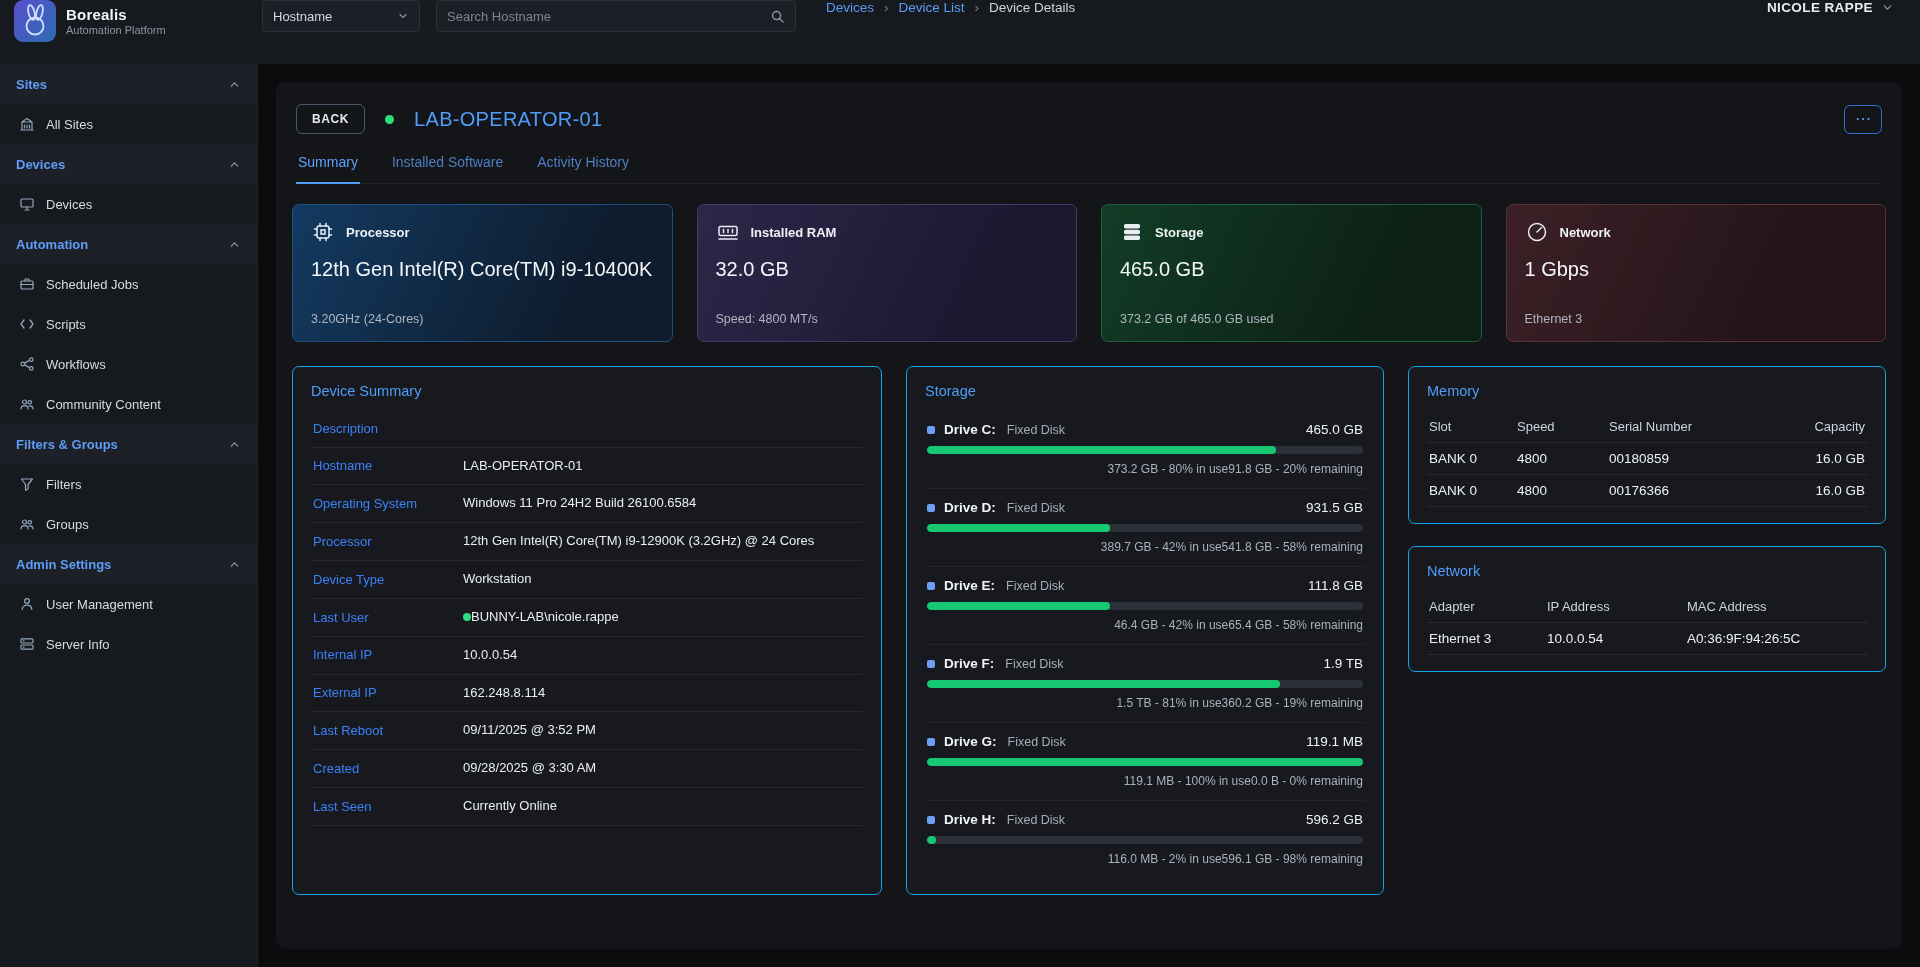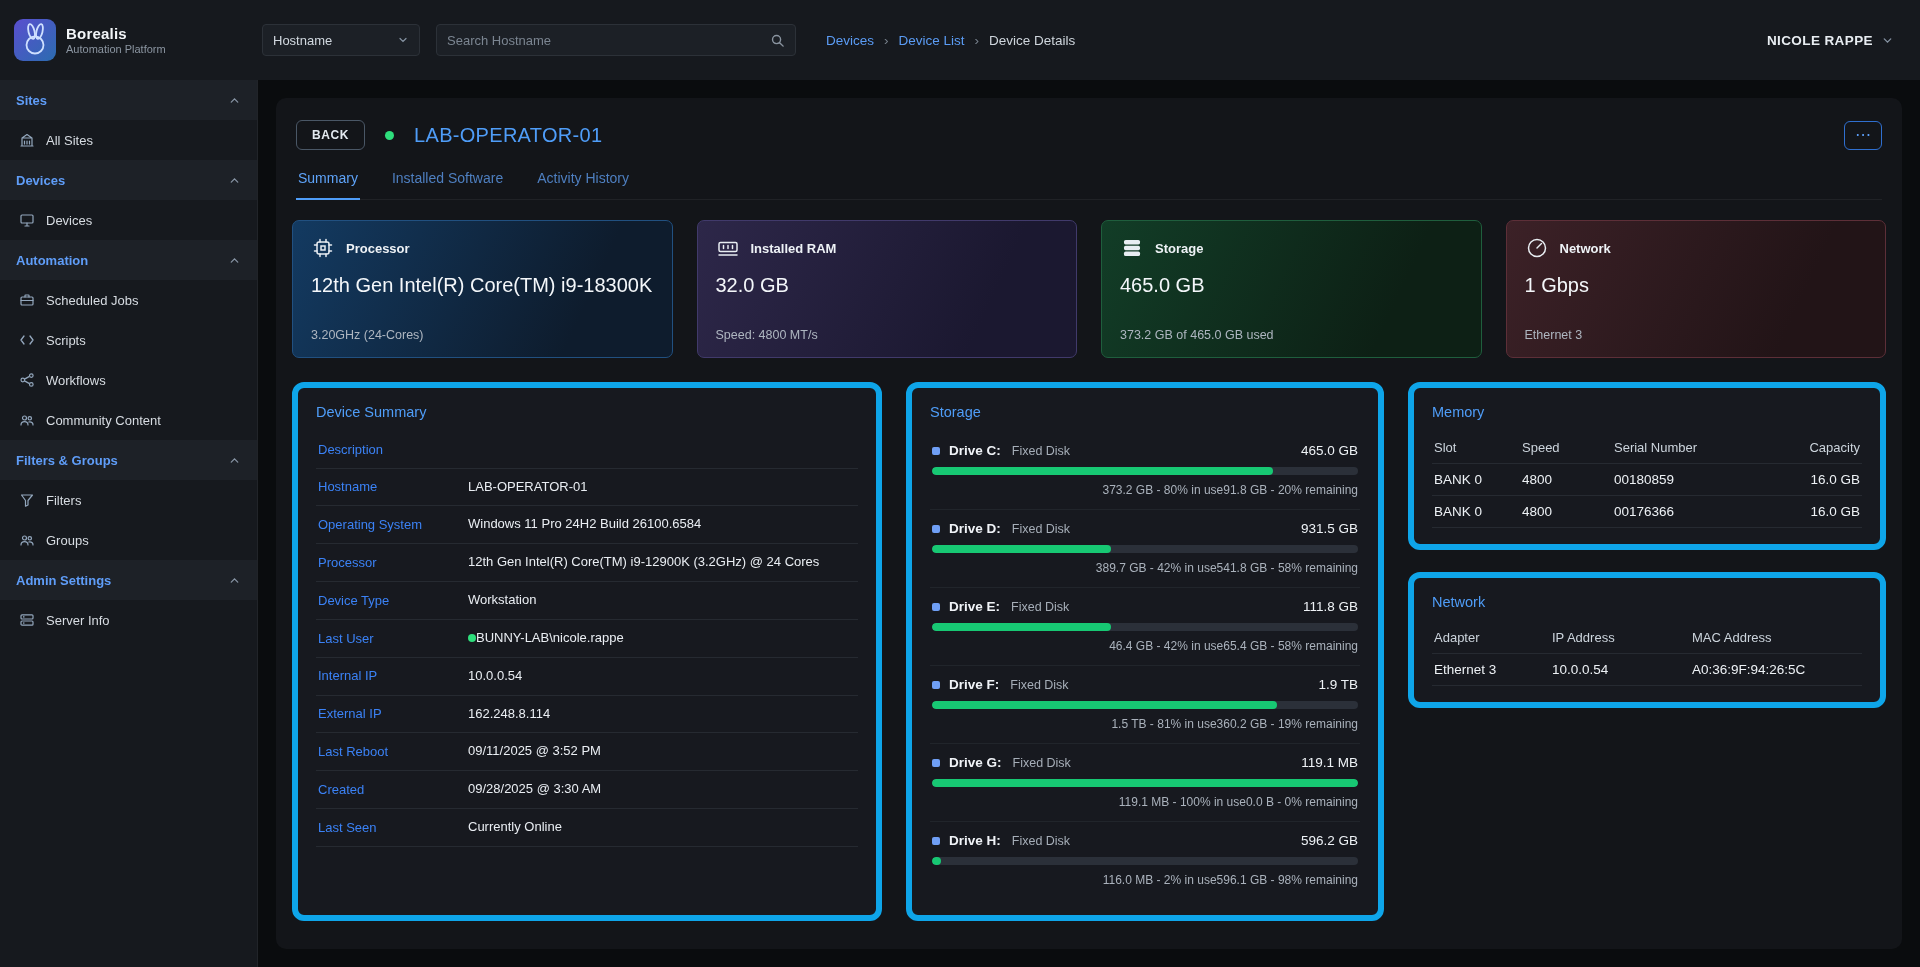--- a/index.html
+++ b/index.html
@@ -4,21 +4,21 @@
 <style>
   * { box-sizing: border-box; margin: 0; padding: 0; }
   html,body { width:1920px; height:967px; overflow:hidden; }
   body {
     font-family: "Liberation Sans", "DejaVu Sans", sans-serif;
     background:#0a0c0e; color:#e6eaef; font-size:13px;
   }
   .app { display:flex; flex-direction:column; height:100%; }
 
   
-  .topbar { height:80px; flex-shrink:0; background:#16191e; display:flex; align-items:center; }
+  .topbar { height:64px; flex-shrink:0; background:#16191e; display:flex; align-items:flex-start; }
   .brand { width:258px; flex-shrink:0; display:flex; align-items:center; gap:10px; padding:0 14px; }
   .logo-wrap { width:42px; height:42px; flex-shrink:0; }
   .brand-name { font-size:15px; font-weight:bold; color:#f2f5f8; letter-spacing:.2px; }
   .brand-sub { font-size:11px; color:#8b95a1; margin-top:1px; }
   .tb-select {
     width:158px; height:32px; background:#1c2026; border:1px solid #2c3138; border-radius:4px;
     display:flex; align-items:center; justify-content:space-between; padding:0 10px; color:#d2d9e0;
     cursor:pointer; margin-left:4px;
   }
   .tb-search {
@@ -82,21 +82,21 @@
   .stat-card.theme-green  { background:linear-gradient(115deg,#123d27 0%,#0d2015 75%); border:1px solid #1f5e3d; }
   .stat-card.theme-red    { background:linear-gradient(115deg,#3c2127 0%,#221417 75%); border:1px solid #5d2f38; }
   .sc-top { display:flex; align-items:center; gap:11px; color:#eef2f6; }
   .sc-icon { display:flex; color:#e8edf2; }
   .sc-title { font-size:13px; font-weight:bold; }
   .sc-value { font-size:20px; color:#f4f7fa; margin-top:14px; }
   .sc-footer { margin-top:auto; font-size:12.5px; color:#aeb6c0; }
 
   
   .panels { display:grid; grid-template-columns:590px 1fr 478px; gap:24px; margin-top:24px; align-items:stretch; }
-  .panel { background:#17191f; border:6px solid #0ea5e9; border-radius:12px; padding:16px 18px; }
+  .panel { background:#17191f; border:1px solid #0ea5e9; border-radius:7px; padding:16px 18px; }
   .panel-title { color:#4f9df8; font-size:14.5px; margin-bottom:12px; font-weight:normal; }
 
   
   .ds-row { display:grid; grid-template-columns:150px 1fr; align-items:center;
     padding:9px 2px; border-bottom:1px solid #262a31; min-height:36px; }
   .ds-label { color:#3b82f6; line-height:1.35; }
   .ds-value { color:#eaeef3; line-height:1.45; }
   .desc-input {
     width:222px; height:36px; background:transparent; border:1px solid #434b57; border-radius:5px;
     color:#eef2f6; padding:0 12px; font-size:13.5px; outline:none; font-family:"Liberation Sans",sans-serif;
@@ -309,20 +309,29 @@
       <div class="side-header">
         <span class="side-header-label">Admin Settings</span>
         <span class="chev">
             <svg width="13" height="13" viewBox="0 0 16 16" fill="none" stroke="currentColor" stroke-width="1.6" stroke-linecap="round">
               <path d="M4 10l4-4 4 4"></path>
             </svg>
           </span>
       </div>
       <div class="side-item">
         <span class="s-icon">
+          <svg width="16" height="16" viewBox="0 0 16 16" fill="none" stroke="currentColor" stroke-width="1.2" stroke-linecap="round">
+              <circle cx="8" cy="5" r="2.4"></circle>
+              <path d="M3.2 13.5c0-2.7 2.1-4.3 4.8-4.3s4.8 1.6 4.8 4.3"></path>
+            </svg>
+        </span>
+        <span>User Management</span>
+      </div>
+      <div class="side-item">
+        <span class="s-icon">
           <svg width="16" height="16" viewBox="0 0 16 16" fill="none" stroke="currentColor" stroke-width="1.2">
               <rect x="2" y="2.8" width="12" height="4.2" rx="1"></rect>
               <rect x="2" y="9" width="12" height="4.2" rx="1"></rect>
               <circle cx="4.8" cy="4.9" r=".8" fill="currentColor" stroke="none"></circle>
               <circle cx="4.8" cy="11.1" r=".8" fill="currentColor" stroke="none"></circle>
             </svg>
         </span>
         <span>Server Info</span>
       </div>
     </aside>
@@ -348,21 +357,21 @@
             <div class="sc-top">
               <span class="sc-icon">
                 <svg width="24" height="24" viewBox="0 0 24 24" fill="none" stroke="currentColor" stroke-width="1.5" stroke-linecap="round">
                     <rect x="6" y="6" width="12" height="12" rx="2"></rect>
                     <rect x="10" y="10" width="4" height="4"></rect>
                     <path d="M9 6V3.5M15 6V3.5M9 20.5V18M15 20.5V18M6 9H3.5M6 15H3.5M20.5 9H18M20.5 15H18"></path>
                   </svg>
               </span>
               <span class="sc-title">Processor</span>
             </div>
-            <div class="sc-value">12th Gen Intel(R) Core(TM) i9-18300K</div>
+            <div class="sc-value">12th Gen Intel(R) Core(TM) i9-10400K</div>
             <div class="sc-footer">3.20GHz (24-Cores)</div>
           </div>
 
           <div class="stat-card theme-purple">
             <div class="sc-top">
               <span class="sc-icon">
                 <svg width="24" height="24" viewBox="0 0 24 24" fill="none" stroke="currentColor" stroke-width="1.5" stroke-linecap="round">
                     <rect x="3" y="6.5" width="18" height="9" rx="1.5"></rect>
                     <path d="M7.5 9.5v3M12 9.5v3M16.5 9.5v3M3 19h18"></path>
                   </svg>

